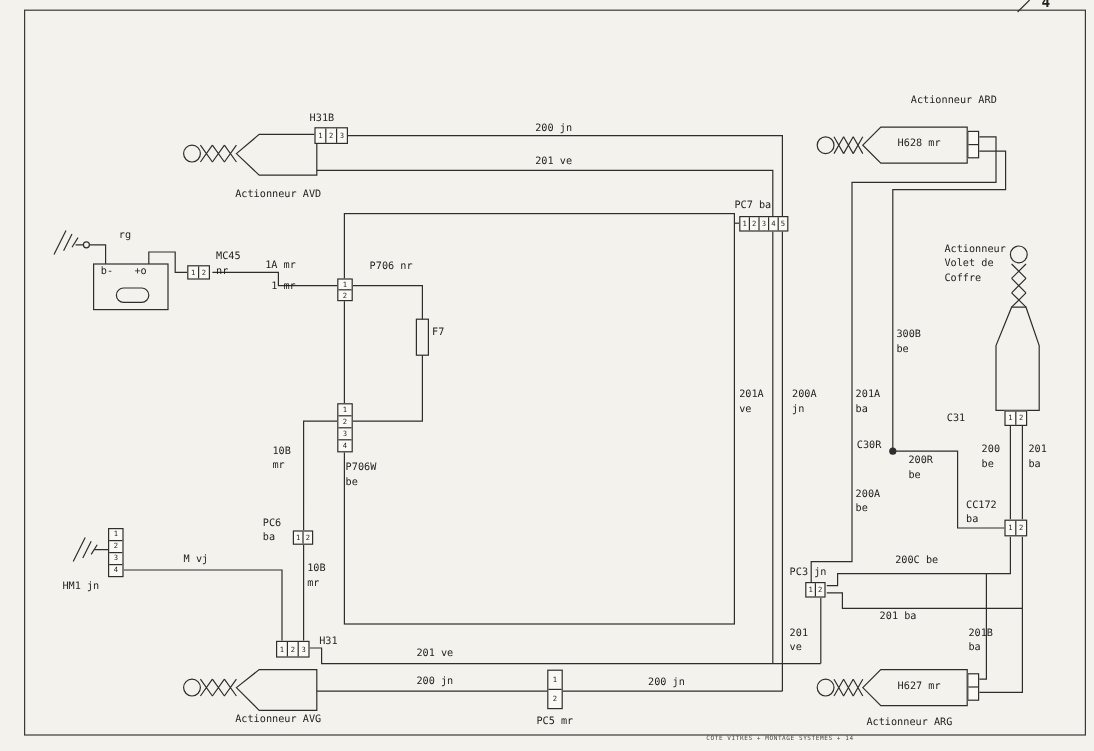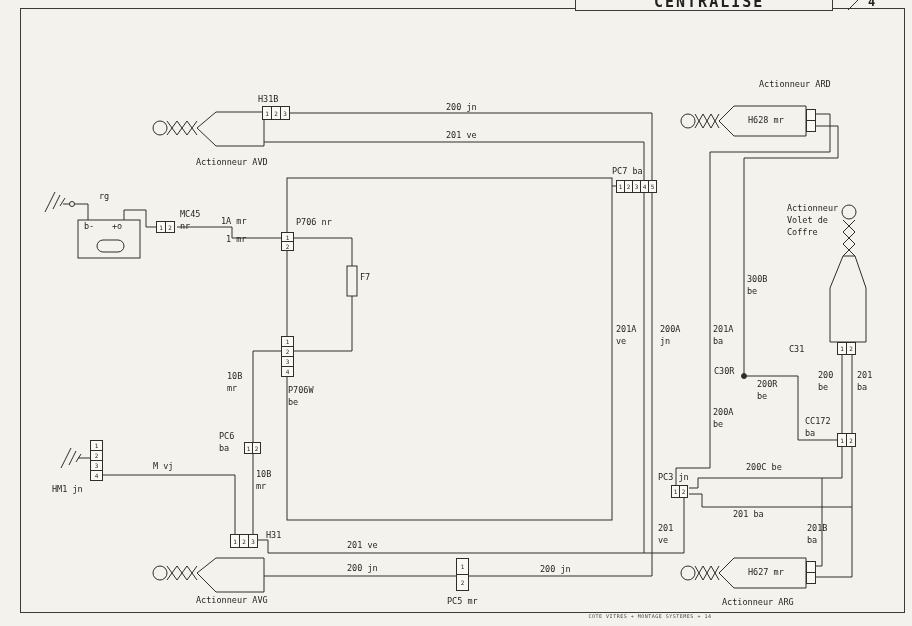--- a/index.html
+++ b/index.html
@@ -192,21 +192,21 @@
   <div class="lbl" style="left:446px;top:102px">200 jn</div>
   <div class="lbl" style="left:446px;top:130px">201 ve</div>
   <div class="lbl" style="left:612px;top:166px">PC7 ba</div>
   <div class="lbl" style="left:759px;top:79px">Actionneur ARD</div>
   <div class="lbl" style="left:748px;top:115px">H628 mr</div>
   <div class="lbl" style="left:99px;top:191px">rg</div>
   <div class="lbl" style="left:180px;top:209px">MC45
 nr</div>
   <div class="lbl" style="left:221px;top:216px">1A mr</div>
   <div class="lbl" style="left:226px;top:234px">1 mr</div>
-  <div class="lbl" style="left:296px;top:217px">P706 nr</div>
+  <div class="lbl" style="left:308px;top:217px">P706 nr</div>
   <div class="lbl" style="left:360px;top:272px">F7</div>
   <div class="lbl" style="left:288px;top:385px">P706W
 be</div>
   <div class="lbl" style="left:227px;top:371px">10B
 mr</div>
   <div class="lbl" style="left:219px;top:431px">PC6
 ba</div>
   <div class="lbl" style="left:256px;top:469px">10B
 mr</div>
   <div class="lbl" style="left:52px;top:484px">HM1 jn</div>
@@ -245,22 +245,19 @@
   <div class="lbl" style="left:733px;top:509px">201 ba</div>
   <div class="lbl" style="left:658px;top:523px">201
 ve</div>
   <div class="lbl" style="left:807px;top:523px">201B
 ba</div>
   <div class="lbl" style="left:748px;top:567px">H627 mr</div>
   <div class="lbl" style="left:722px;top:597px">Actionneur ARG</div>
   <div class="lbl" style="left:84px;top:221px">b-</div>
   <div class="lbl" style="left:112px;top:221px">+o</div>
 
-  <div class="titleblock">
-    <span>CENTRALISE</span>
-  </div>
   <div class="pagemark">
     <span>4</span>
   </div>
 
   <div class="footer">COTE VITRES + MONTAGE SYSTEMES + 14</div>
 
 </div>
 
 </body></html>

